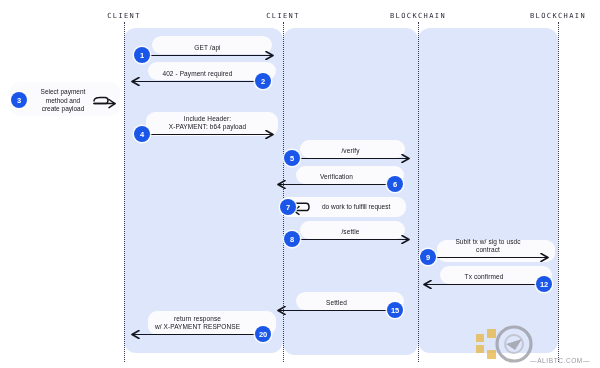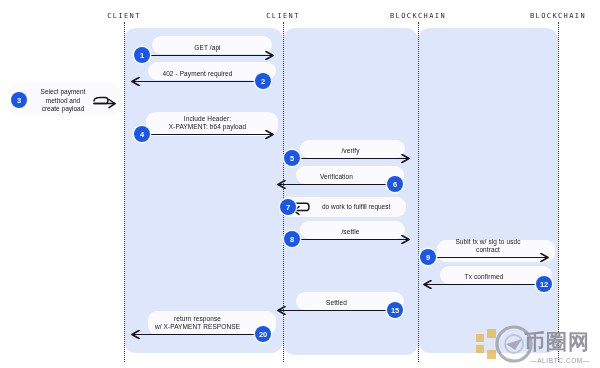--- a/index.html
+++ b/index.html
@@ -305,17 +305,16 @@
       <g opacity="0.85">
         <rect x="6" y="14" width="8" height="8" fill="#e8b84b"></rect>
         <rect x="6" y="25" width="8" height="8" fill="#e8b84b"></rect>
         <rect x="17" y="9" width="9" height="9" fill="#e8b84b"></rect>
         <rect x="17" y="30" width="9" height="9" fill="#e8b84b"></rect>
         <circle cx="44" cy="24" r="17" fill="none" stroke="#9a9aa4" stroke-width="3.2"></circle>
         <circle cx="44" cy="24" r="9" fill="none" stroke="#bdbdc6" stroke-width="2"></circle>
         <path d="M36,24 L52,19 L45,30 Z" fill="#9a9aa4"></path>
       </g>
     </svg>
-    <div class="wm-cn">币圈网</div>
     <div class="wm-url">—ALIBTC.COM—</div>
   </div>
 
 </div>
 
 </body></html>

